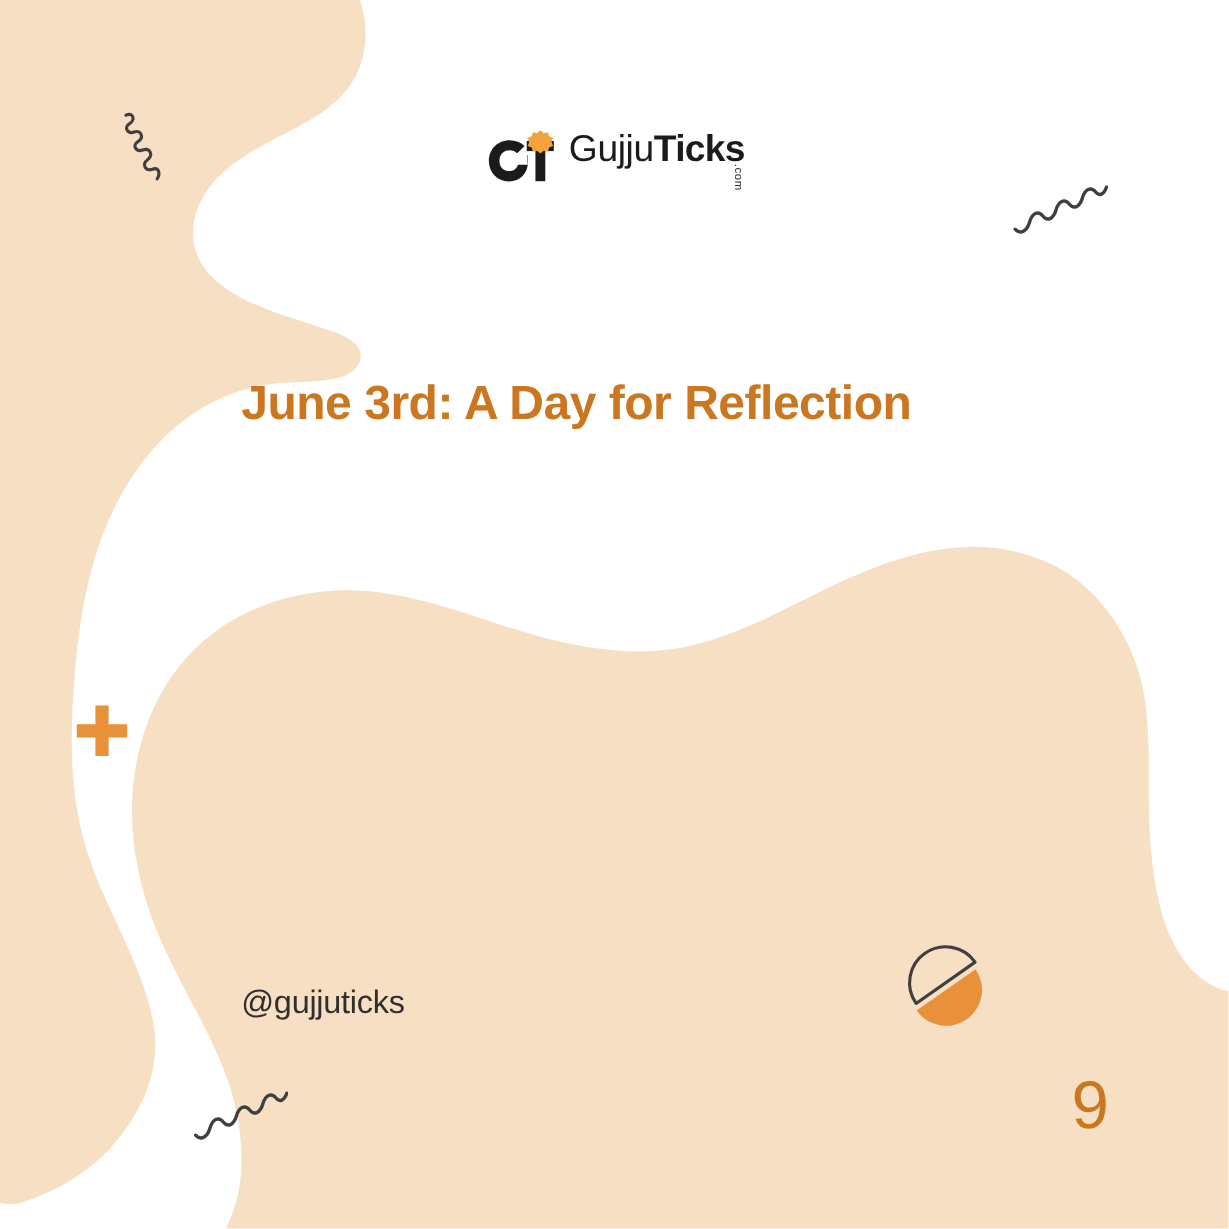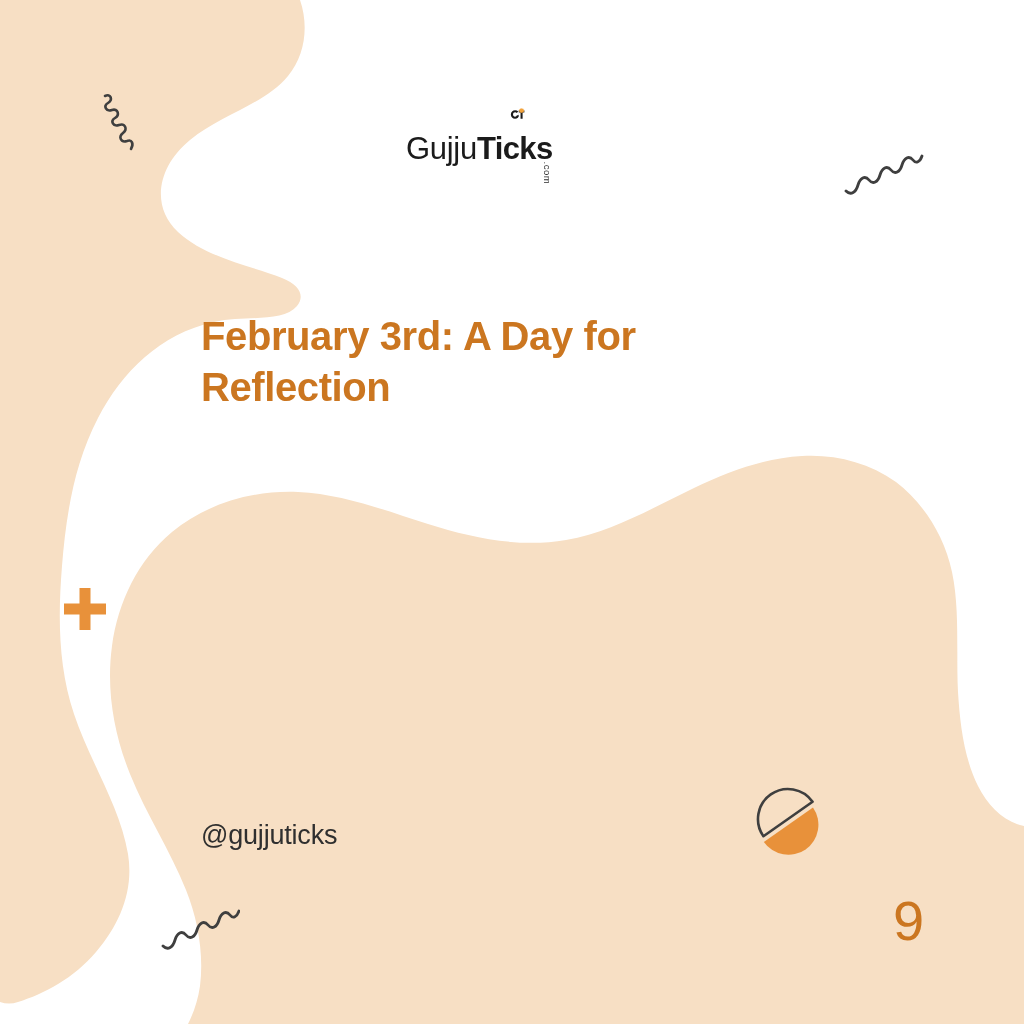--- a/index.html
+++ b/index.html
@@ -28,23 +28,21 @@
     pointer-events: none;
   }
 
   
   .logo {
     position: absolute;
     left: 406px;
     top: 108px;
     height: 56px;
     display: flex;
-    align-items: flex-end;
-    gap: 12px;
-    flex-direction: column;
+    align-items: flex-start;
   }
   .logo-mark {
     width: 68px;
     height: 52px;
     display: block;
   }
   .logo-word {
     position: relative;
     display: flex;
     align-items: flex-end;
@@ -164,21 +162,21 @@
       <rect fill="#1B1B1B" x="40.2" y="9.5" width="8.2" height="33.5"></rect>
       <path fill="#F2A33C" d="M44.3,0.6 L47.0,3.0 L50.5,2.2 L51.6,5.6 L54.9,7.0 L53.6,10.3 L54.9,13.6 L51.6,15.0 L50.5,18.4 L47.0,17.6 L44.3,20.0 L41.6,17.6 L38.1,18.4 L37.0,15.0 L33.7,13.6 L35.0,10.3 L33.7,7.0 L37.0,5.6 L38.1,2.2 L41.6,3.0 Z"></path>
     </svg>
     <div class="logo-word">
       <span class="lw-light">Gujju</span>
       <span class="lw-bold">Ticks</span>
       <span class="lw-tld">.com</span>
     </div>
   </div>
 
-  <h1 class="headline">February 3rd: A Day for Reflection</h1>
+  <h1 class="headline">June 3rd: A Day for Reflection</h1>
 
 
   <p class="handle">@gujjuticks</p>
 
   <p class="corner-number">9</p>
 
   <svg class="deco deco-squiggle-topleft" width="58" height="62" viewBox="0 0 58 62" aria-hidden="true">
     <path d="M5,4 C11,1 13,8 8,11 C3,14 6,20 12,18 C18,16 20,23 15,26
              C10,29 13,35 19,33 C25,31 28,37 23,41 C18,45 21,51 27,49
              C32,47 34,52 31,57" fill="none" stroke="#3F3F3F" stroke-width="2.6" stroke-linecap="round"></path>

